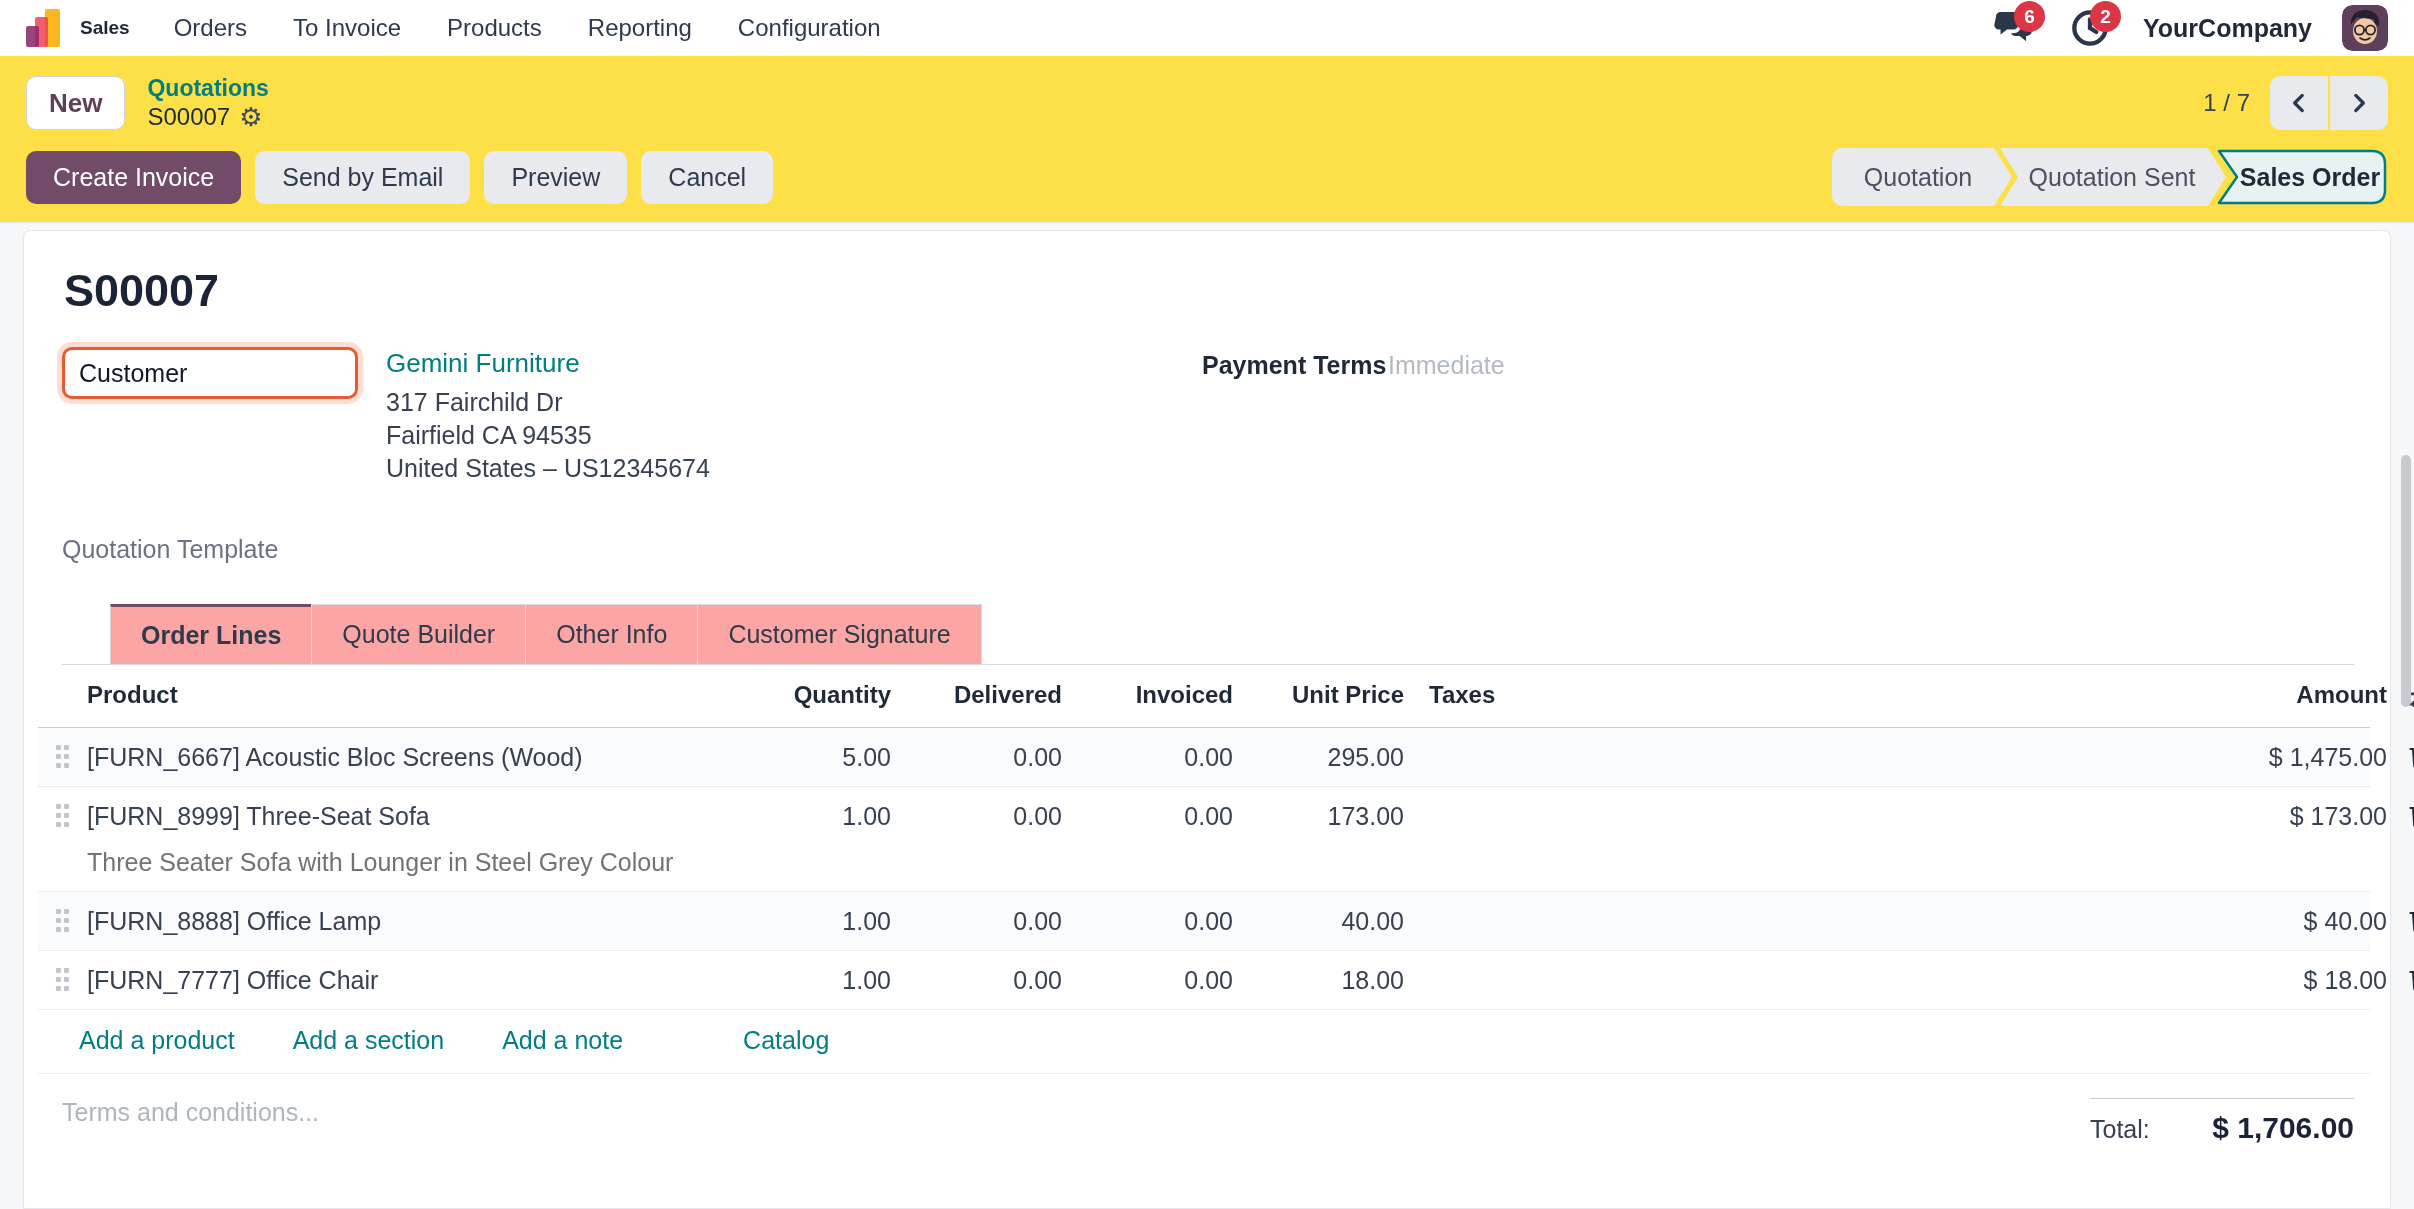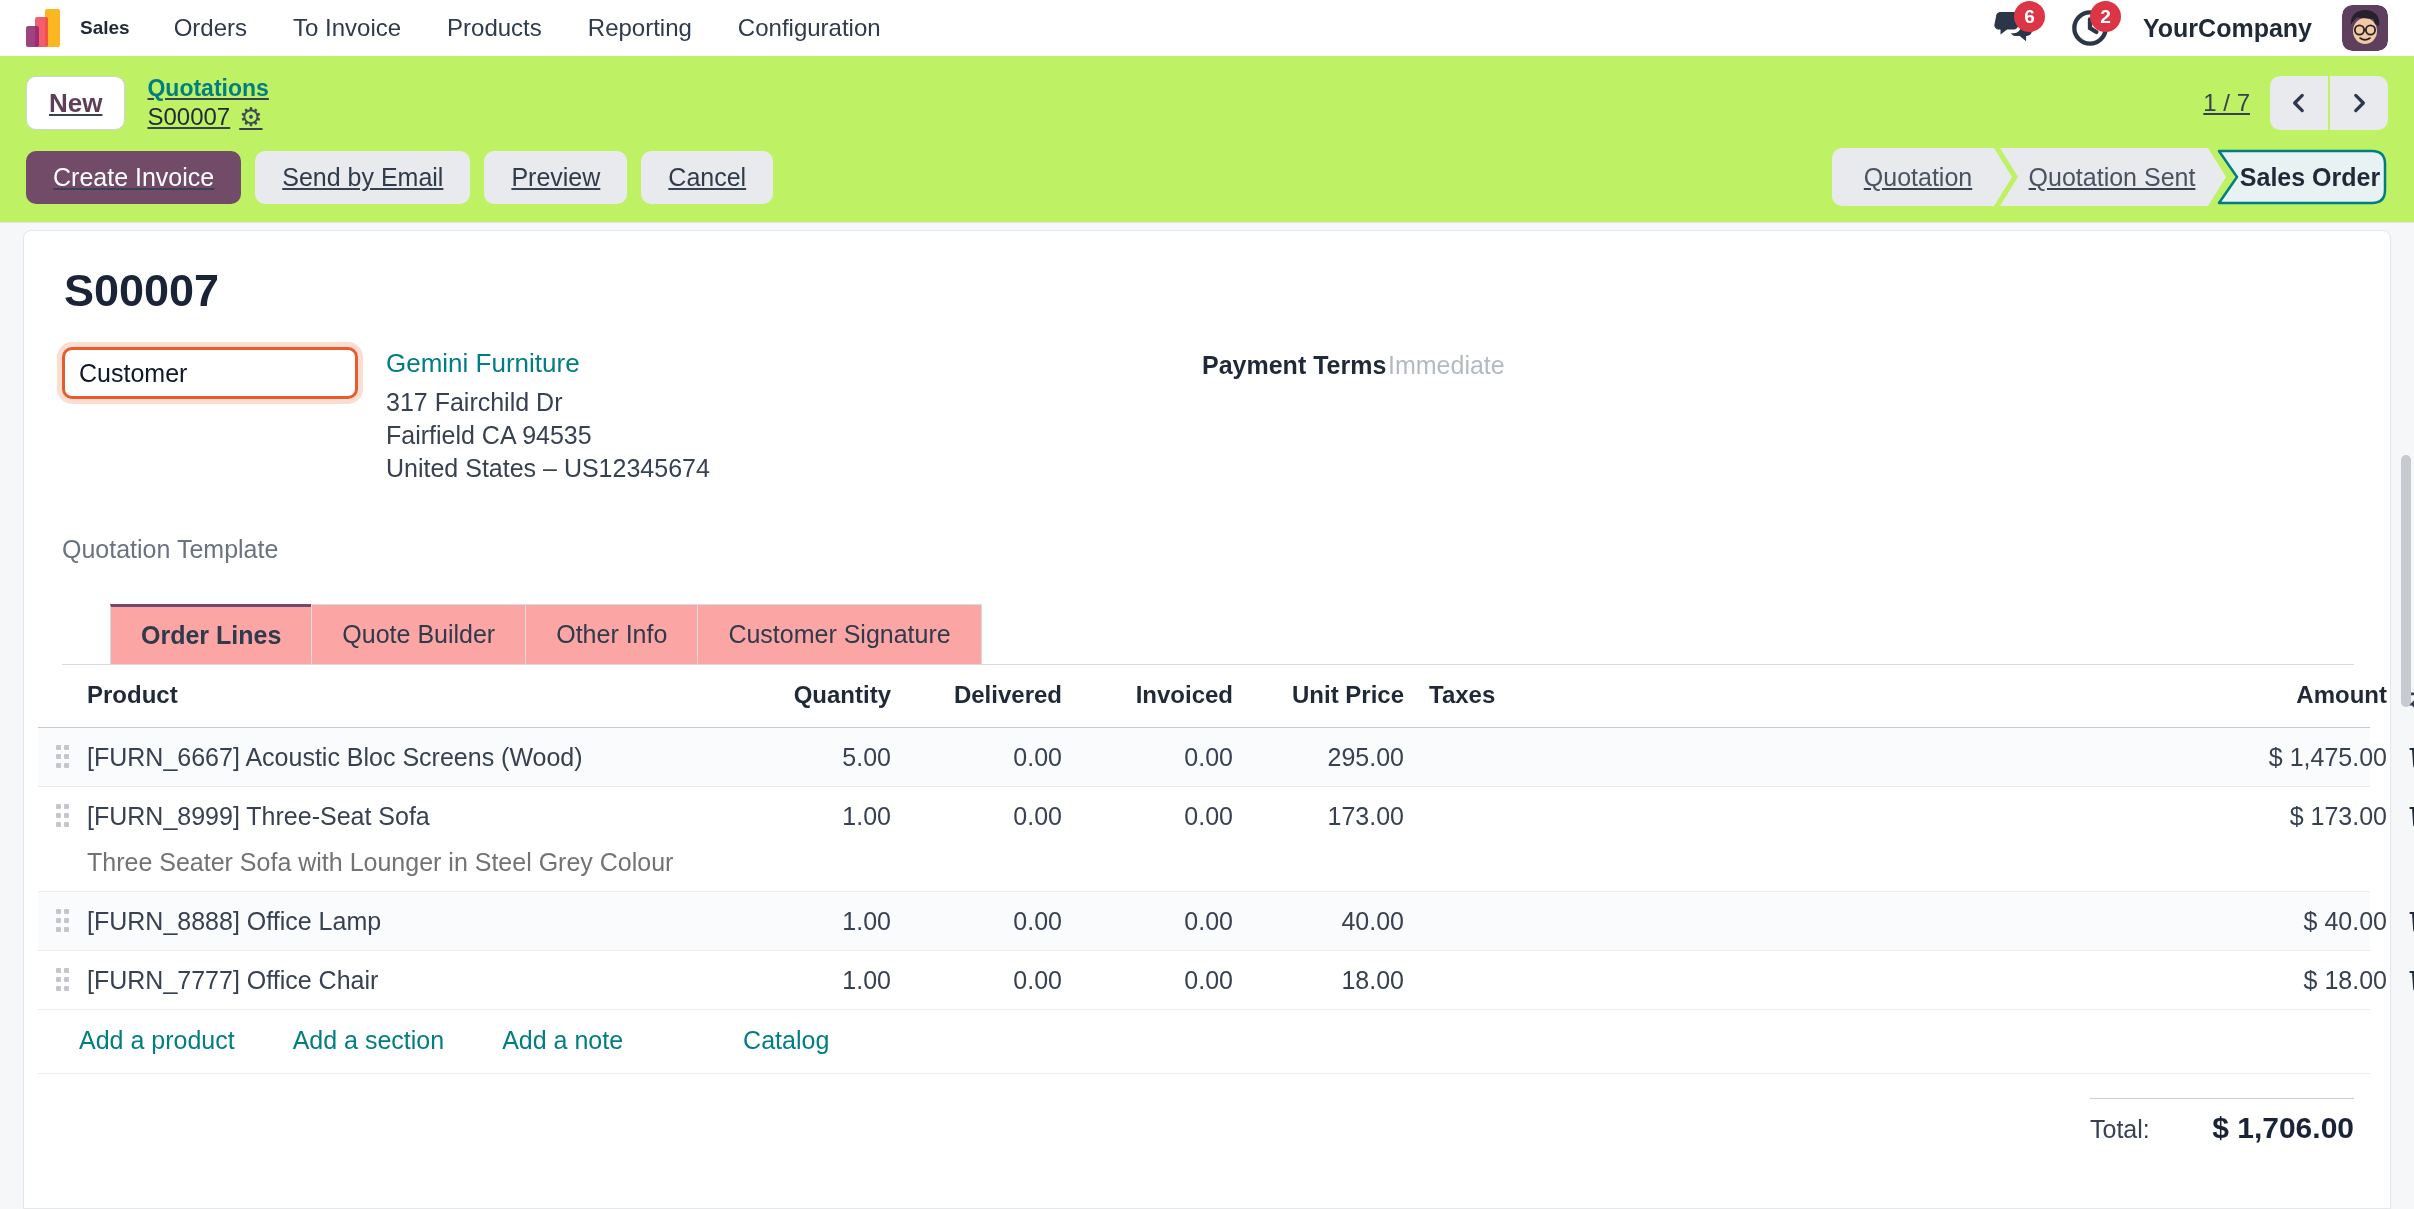--- a/index.html
+++ b/index.html
@@ -20,21 +20,21 @@
   .menu{display:flex;gap:46px;font-size:24px;color:#2f3a4a;}
   .menu span{cursor:pointer;}
   .nav-right{margin-left:auto;display:flex;align-items:center;gap:30px;}
   .icon-wrap{position:relative;width:46px;height:46px;display:flex;align-items:center;justify-content:center;cursor:pointer;}
   .badge{position:absolute;top:-4px;right:-8px;min-width:31px;height:31px;border-radius:16px;background:#dc3545;color:#fff;
          font-size:19px;font-weight:700;display:flex;align-items:center;justify-content:center;padding:0 7px;}
   .company{font-size:25px;font-weight:600;color:#1f2937;cursor:pointer;}
   .avatar{width:46px;height:46px;border-radius:10px;overflow:hidden;cursor:pointer;flex:0 0 auto;}
 
   
-  .control-panel{background:#bef264;border-bottom:1px solid #e3e5e9;text-decoration:underline;}
+  .control-panel{background:#fde047;border-bottom:1px solid #e3e5e9;}
   .cp-top{display:flex;align-items:center;padding:12px 26px 6px 26px;min-height:88px;}
   .btn-new{background:#fff;border:1px solid #cfd3d8;border-radius:10px;height:54px;padding:0 22px;
            font-size:26px;font-weight:600;color:#5f3f57;cursor:pointer;}
   .bc{margin-left:22px;line-height:1.25;}
   .bc-parent{color:#017e84;font-weight:700;font-size:23px;cursor:pointer;}
   .bc-current{font-size:24px;color:#1f2937;display:flex;align-items:center;gap:9px;}
   .gear{font-size:26px;color:#3f4a59;cursor:pointer;line-height:1;}
   .cp-top-right{margin-left:auto;display:flex;align-items:center;}
   .pager-count{font-size:24px;color:#374151;margin-right:20px;}
   .pager-btn{width:58px;height:54px;background:#e8eaed;border:none;display:flex;align-items:center;justify-content:center;cursor:pointer;}
@@ -356,20 +356,21 @@
 
       <div class="olinks">
         <span>Add a product</span>
         <span>Add a section</span>
         <span>Add a note</span>
         <span class="catalog">Catalog</span>
       </div>
     </div>
 
     <div class="bottom">
+      <div class="terms">Terms and conditions...</div>
       <div class="totals">
         <span class="tlabel">Total:</span>
         <span class="tvalue">$ 1,706.00</span>
       </div>
     </div>
 
   </div>
   <div class="scroll-thumb"></div>
 </div>
 

